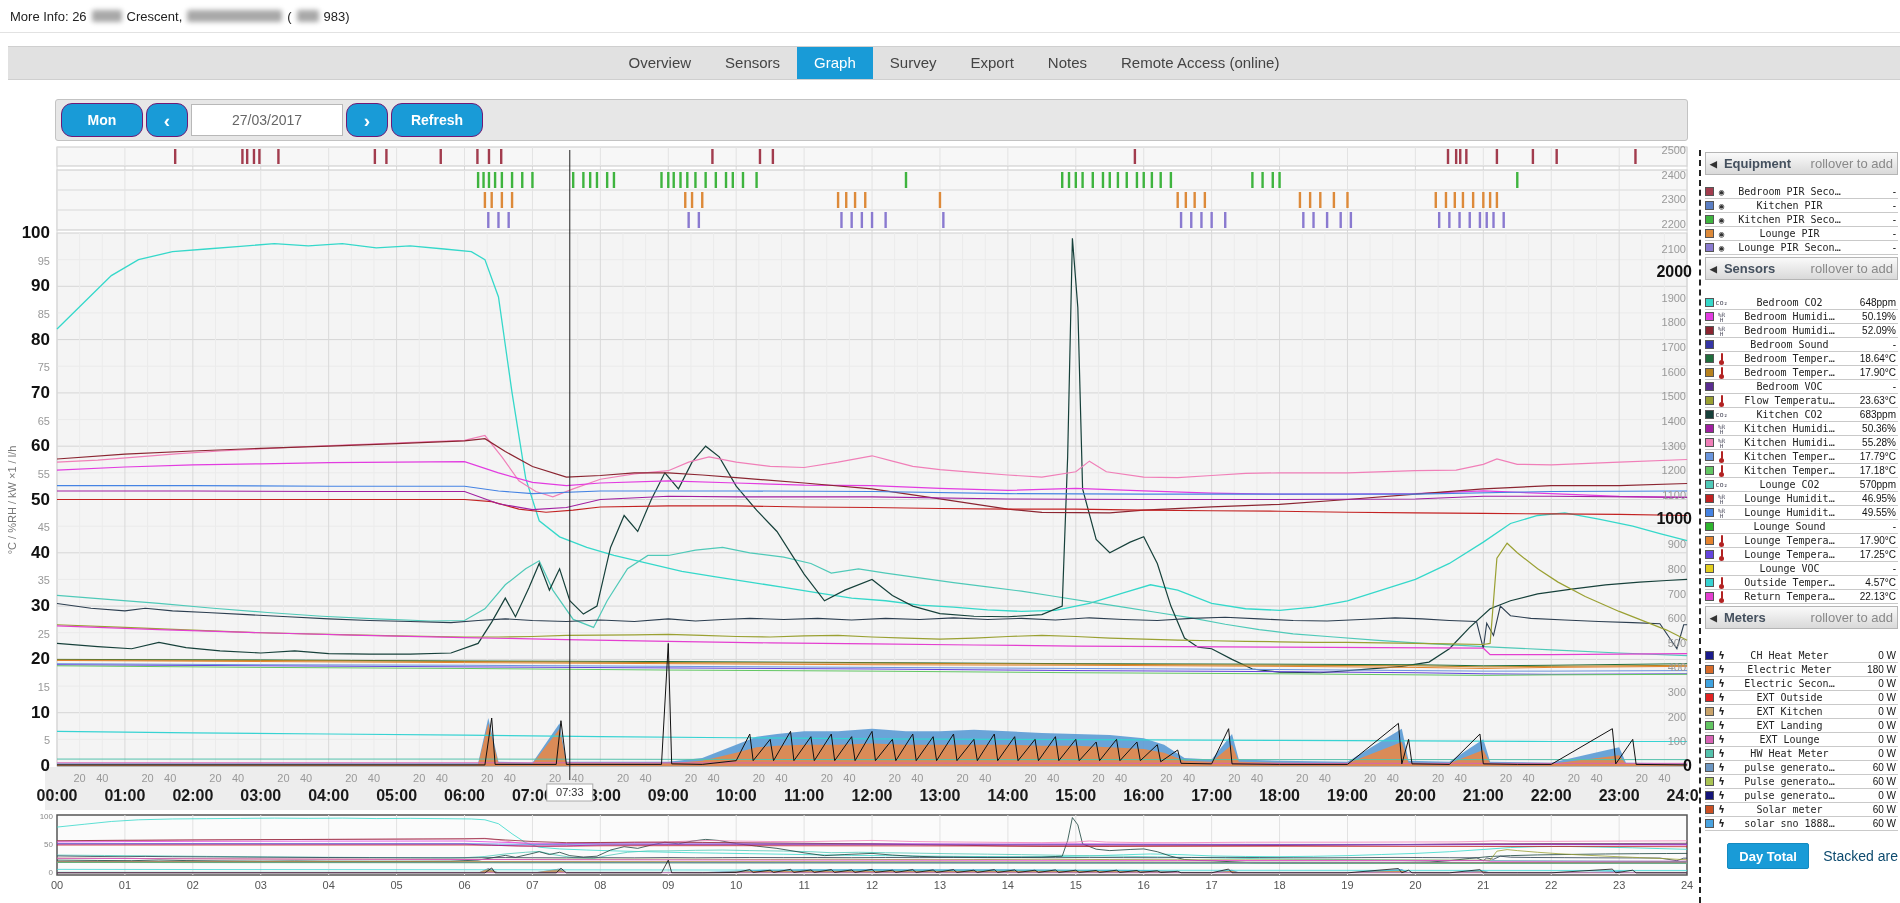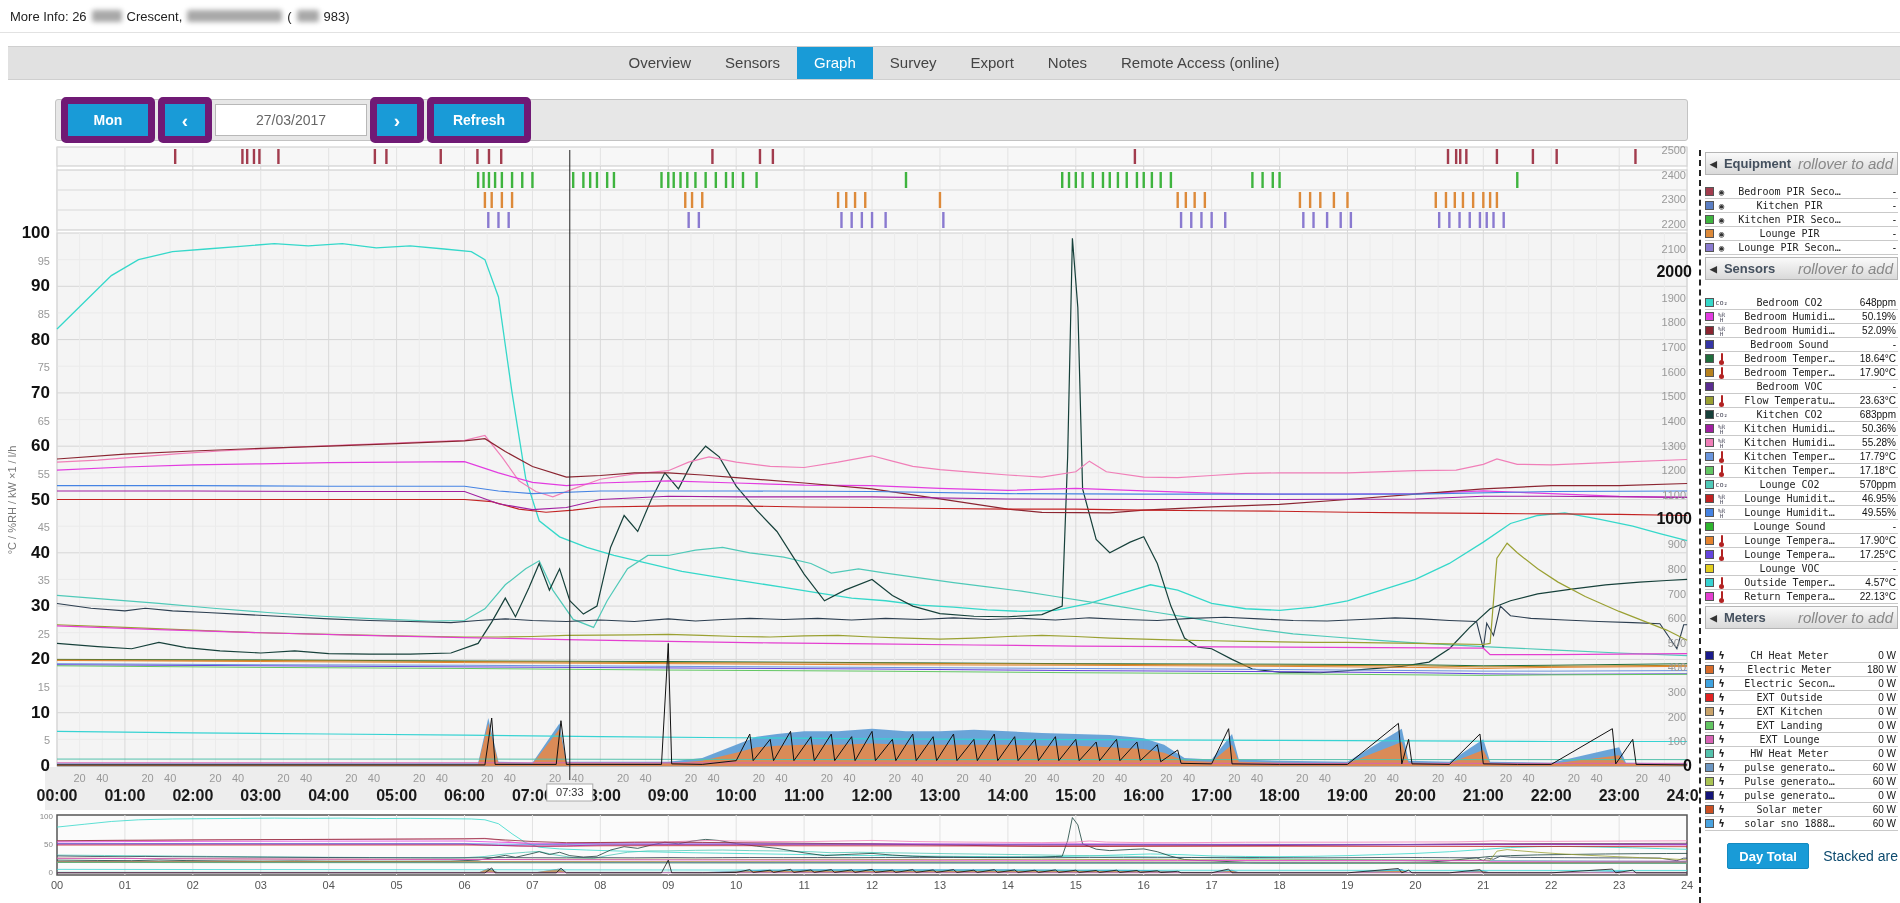--- a/index.html
+++ b/index.html
@@ -13,34 +13,34 @@
   
   .tabbar{position:absolute;top:46px;left:8px;right:0;height:32px;background:#e1e1e1;
           border-top:1px solid #cfcfcf;border-bottom:1px solid #cfcfcf;display:flex;justify-content:center;}
   .tab{padding:0 17px;line-height:32px;font-size:15px;color:#444;cursor:pointer;white-space:nowrap;}
   .tab.active{background:#199bd7;color:#fff;}
   
   .toolbar{position:absolute;top:99px;left:55px;width:1633px;height:42px;background:#e7e7e7;
            border:1px solid #c3c3c3;border-radius:3px;display:flex;align-items:center;
            padding:0 5px;box-sizing:border-box;gap:3px;}
   .btn{height:32px;background:#199bd7;color:#fff;font-weight:bold;font-size:14px;
-       border:7px solid #701a75;border-radius:5px;display:flex;align-items:center;justify-content:center;cursor:pointer;}
+       border:1px solid #701a75;border-radius:11px;display:flex;align-items:center;justify-content:center;cursor:pointer;}
   .btn-mon{width:80px}.chev{width:40px;font-size:19px;line-height:1}.btn-refresh{width:90px;}
   .datebox{width:150px;height:30px;background:#fff;border:1px solid #b8b8b8;color:#666;font-size:14px;
            display:flex;align-items:center;justify-content:center;}
   .load-all{position:absolute;left:1703px;top:99px;width:193px;height:42px;}
   
   #chart{position:absolute;left:0;top:140px;}
   
   .sidebar{position:absolute;left:1699px;top:150px;width:199px;height:753px;border-left:2px dashed #222;
            padding-left:4px;box-sizing:border-box;overflow:hidden;background:#fff;}
   .sb-header{display:flex;align-items:center;height:21px;background:linear-gradient(#fafafa,#d9d9d9);
              border:1px solid #b5b5b5;font-weight:bold;font-size:13px;color:#44505e;padding:0 4px;margin-top:2px;}
   .sb-header .tri{font-size:9px;margin-right:7px;color:#333;}
-  .sb-header .roll{margin-left:auto;font-style:italic;font-weight:normal;font-size:15px;color:#888;}
+  .sb-header .roll{margin-left:auto;font-weight:normal;font-size:13px;color:#888;}
   .sb-group{margin-top:10px;margin-bottom:2px;}
   .sb-group.gap2{margin-top:16px}.sb-group.gap3{margin-top:20px}
   .sb-row{display:flex;align-items:center;height:13px;border-bottom:1px solid #c9c9c9;cursor:pointer;}
   .swatch{width:9px;height:9px;border:1px solid #555;flex:0 0 9px;box-sizing:border-box;}
   .ric{width:15px;flex:0 0 15px;display:flex;align-items:center;justify-content:center;
        font-size:8px;color:#333;font-family:"DejaVu Sans Mono",monospace;overflow:hidden;}
   .ic-rh{flex-direction:column;font-size:6px;line-height:5px;color:#556;}
   .ic-pir{font-size:9px;color:#333;}
   .ic-bolt{font-size:10px;font-weight:bold;color:#222;}
   .ic-co2{font-size:7px;color:#445;}

